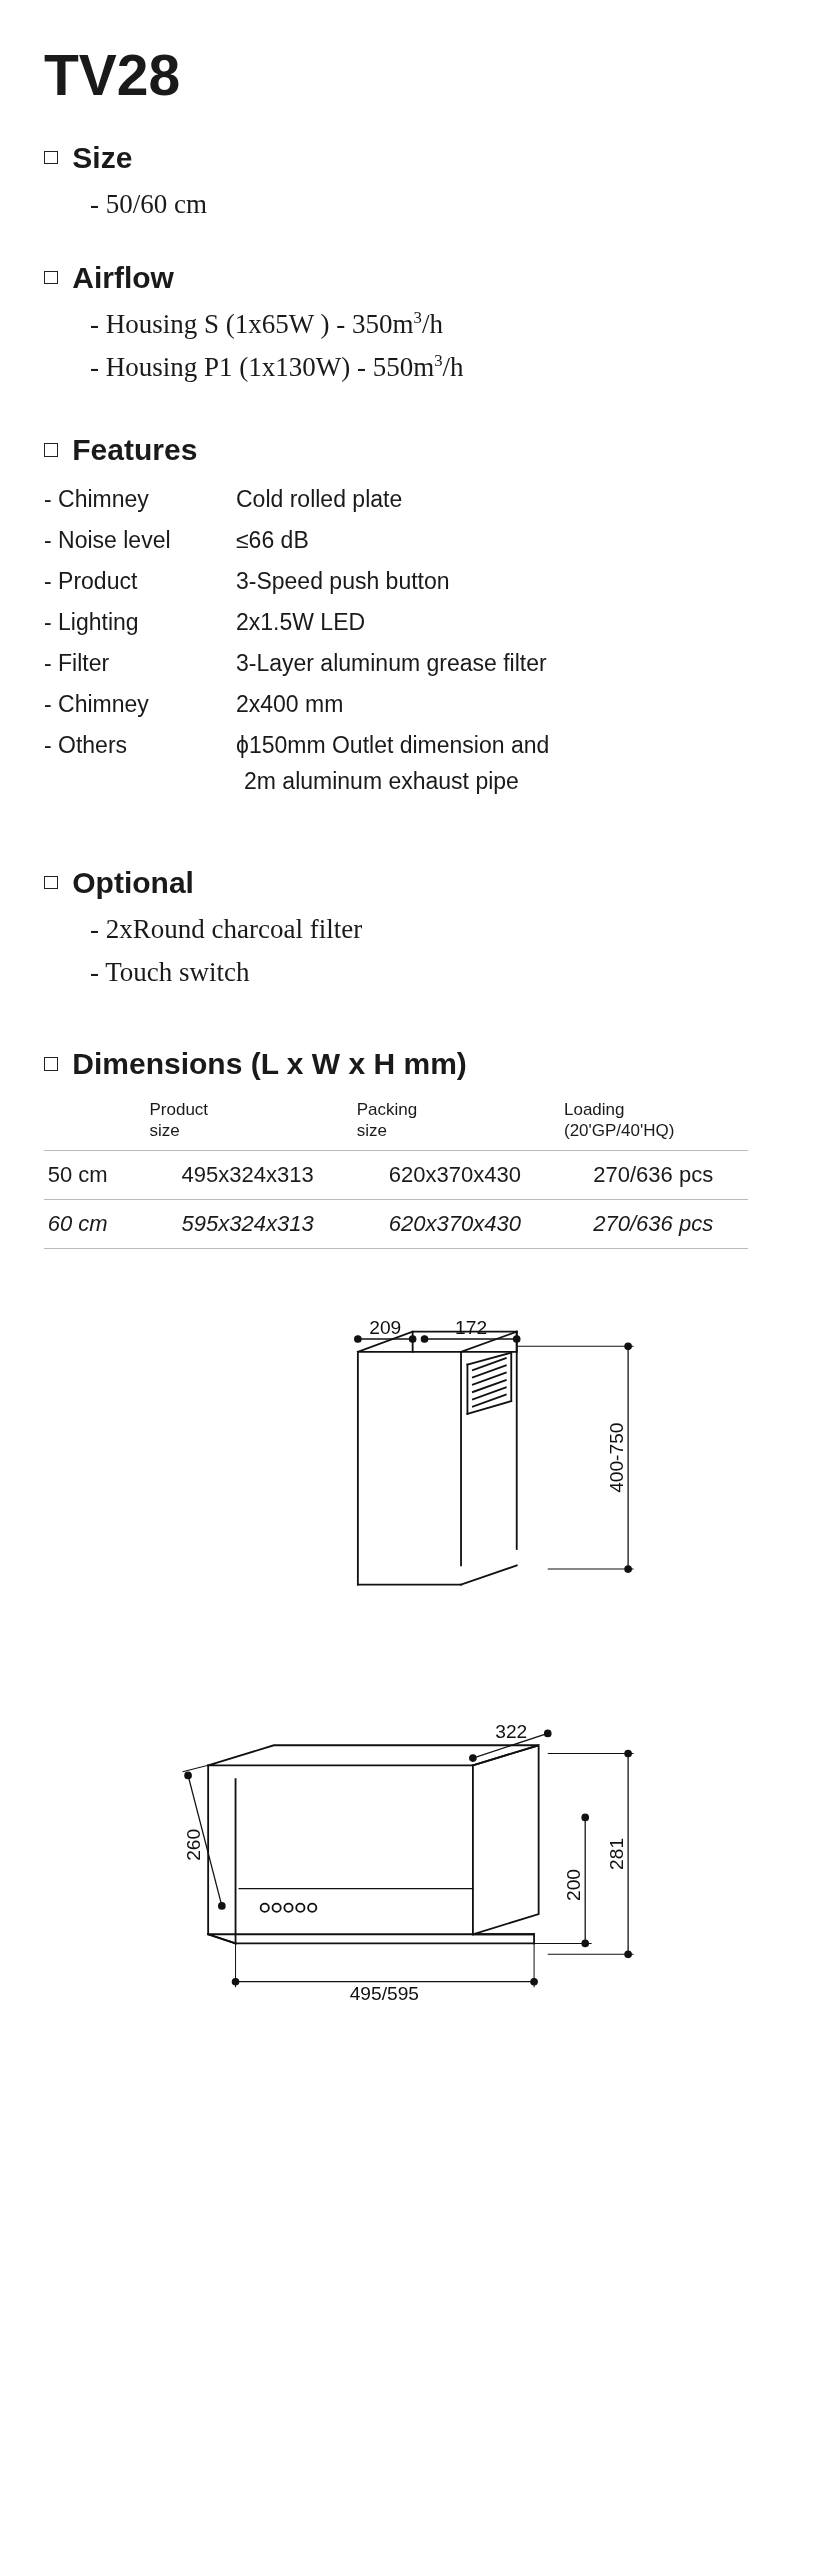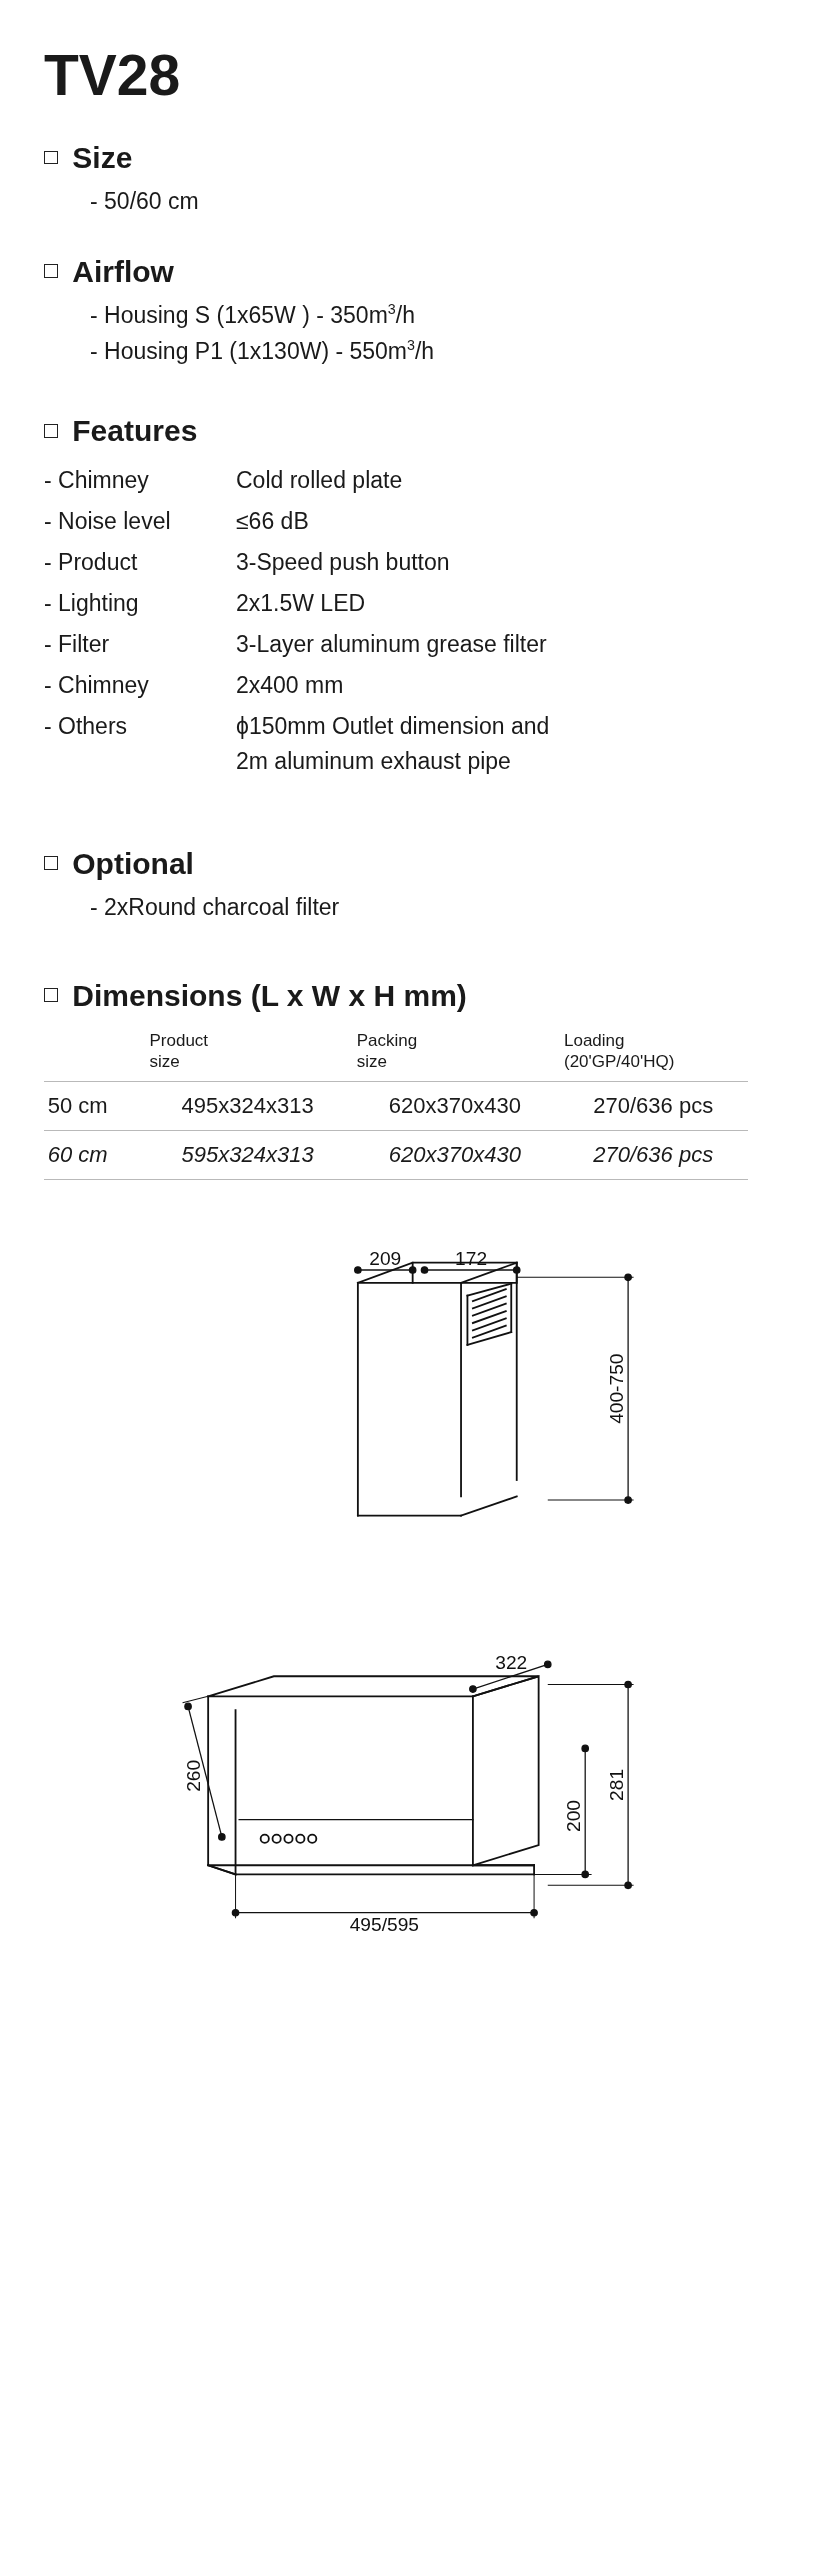--- a/index.html
+++ b/index.html
@@ -47,41 +47,42 @@
     font-size: 30px;
     font-weight: bold;
     line-height: 1.1;
   }
   .dash-list {
     margin: 0;
     padding: 0 0 0 46px;
     list-style: none;
   }
   .dash-list li {
-    font-size: 23px;
+    font-size: 27px;
     line-height: 1.6;
     white-space: nowrap;
+    font-family: Liberation Serif, serif;
   }
   sup { font-size: 0.62em; vertical-align: super; }
 
   
   .feat-table {
     margin: 12.8px 0 0 0;
     padding-left: 46px;
     border-collapse: collapse;
   }
   .feat-table td {
     font-size: 23px;
     line-height: 1.55;
     vertical-align: top;
     padding: 2.7px 0;
   }
   .feat-label { width: 192px; white-space: nowrap; }
   .feat-value { padding-left: 5.5px; }
-  .feat-value .second-line { display: block; }
+  .feat-value .second-line { display: block; margin-left: 8px; }
 
   
   .dim-section { margin-top: 53px; }
   .dim-table {
     width: 100%;
     border-collapse: collapse;
     margin-top: 16.4px;
     font-size: 22px;
   }
   .dim-table th {
@@ -186,20 +187,21 @@
     </table>
   </div>
 
   <div class="section" style="margin-top:64px">
     <div class="section-head">
       <span class="bullet-square"></span>
       <span class="section-title">Optional</span>
     </div>
     <ul class="dash-list">
       <li>- 2xRound charcoal filter</li>
+      <li>- Touch switch</li>
     </ul>
   </div>
 
   <div class="section dim-section">
     <div class="section-head">
       <span class="bullet-square"></span>
       <span class="section-title">Dimensions (L x W x H mm)</span>
     </div>
 
     <table class="dim-table">

